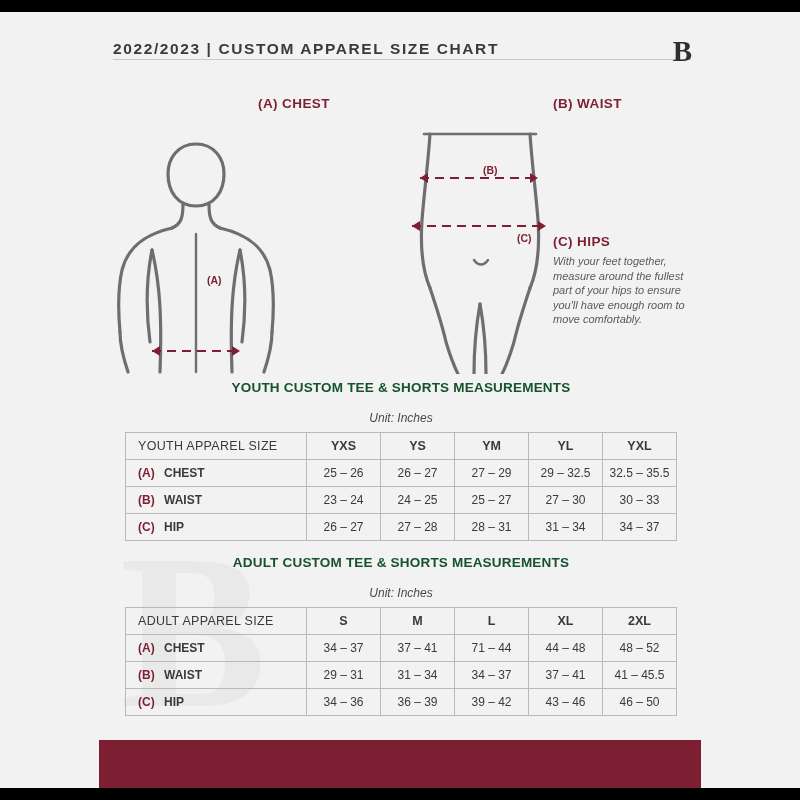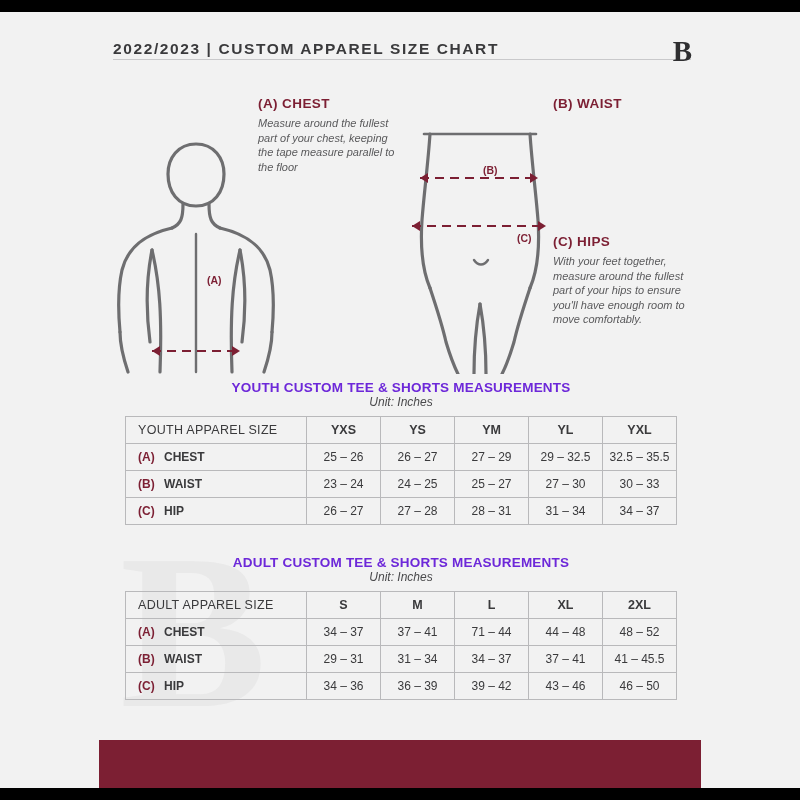--- a/index.html
+++ b/index.html
@@ -145,29 +145,29 @@
     left: 125px;
     width: 552px;
     z-index: 2;
   }
   .sec-youth { top: 368px; }
   .sec-adult { top: 543px; }
   .sec-title {
     text-align: center;
     font-size: 13.5px;
     font-weight: bold;
-    color: #6d28d9;
+    color: #14532d;
     letter-spacing: .2px;
   }
   .sec-unit {
     text-align: center;
     font-size: 12px;
     font-style: italic;
     color: #4a4a4c;
-    margin-top: 0;
+    margin-top: 16px;
     margin-bottom: 7px;
   }
   table.sizes {
     border-collapse: collapse;
     width: 552px;
     table-layout: fixed;
   }
   table.sizes th, table.sizes td {
     border: 1px solid #b9b9bb;
     height: 26px;
@@ -285,21 +285,20 @@
           <polygon points="546,152 538,147 538,157"></polygon>
         </g>
       </svg>
 
       <div class="tag" style="left:207px; top:200px;">(A)</div>
       <div class="tag" style="left:483px; top:90px;">(B)</div>
       <div class="tag" style="left:517px; top:158px;">(C)</div>
 
       <div class="callout co-chest">
         <div class="callout-title">(A) CHEST</div>
-        <div class="callout-body">Measure around the fullest part of your chest, keeping the tape measure parallel to the floor</div>
       </div>
 
       <div class="callout co-waist">
         <div class="callout-title">(B) WAIST</div>
       </div>
 
       <div class="callout co-hips">
         <div class="callout-title">(C) HIPS</div>
         <div class="callout-body">With your feet together, measure around the fullest part of your hips to ensure you'll have enough room to move comfortably.</div>
       </div>

